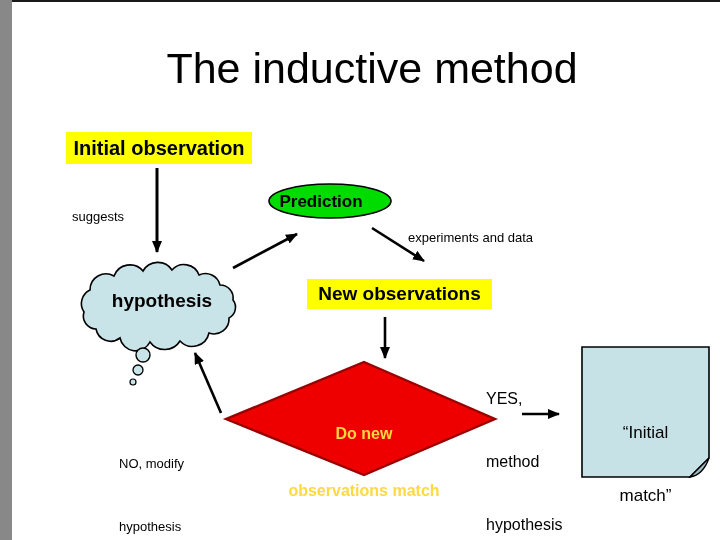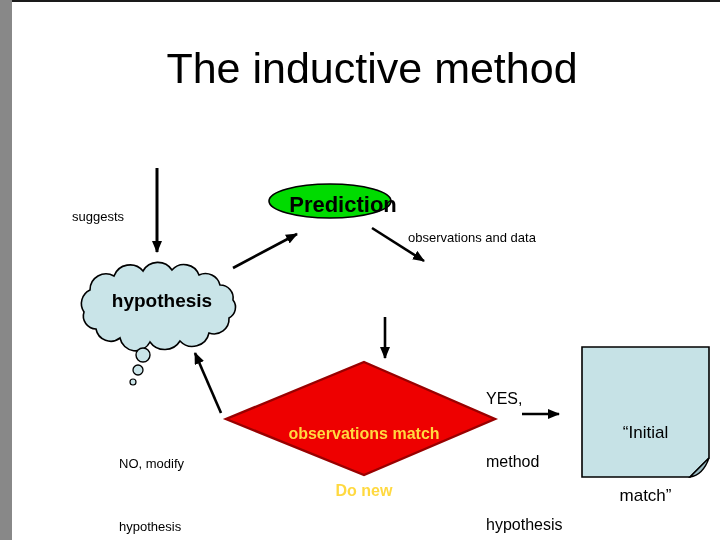--- a/index.html
+++ b/index.html
@@ -16,21 +16,21 @@
   }
   .hl{
     font-weight:bold;text-align:center;box-sizing:border-box;
   }
   .hl-initial{left:54px;top:130px;width:186px;height:32px;font-size:20px;line-height:32px;}
   .hl-newobs{left:295px;top:277px;width:185px;height:30px;font-size:19px;line-height:30px;}
   .lbl{font-size:13px;line-height:21px;}
   .lbl-suggests{left:60px;top:204px;}
   .lbl-generates{left:183px;top:223px;}
   .lbl-experiments{left:396px;top:225px;}
-  .lbl-prediction{left:270px;top:190px;width:122px;text-align:center;font-weight:bold;font-size:22px;}
+  .lbl-prediction{left:248px;top:190px;width:122px;text-align:center;font-weight:bold;font-size:17px;}
   .lbl-hypothesis{left:75px;top:288px;width:150px;text-align:center;font-weight:bold;font-size:19px;}
   .lbl-decision{left:242px;top:384px;width:220px;text-align:center;font-weight:bold;font-size:16px;line-height:19px;}
   .lbl-no{left:107px;top:409px;}
   .lbl-yes{left:474px;top:344px;font-size:16px;}
   .lbl-accepted{left:570px;top:378px;width:127px;text-align:center;font-size:17px;line-height:21px;}
 </style>
 </head>
 <body>
 
 <div id="slide">
@@ -71,34 +71,36 @@
     <circle cx="121" cy="380" r="3" stroke="#000" stroke-width="1.2" fill="#C9E4E8"></circle>
 
     <polygon points="352,360 483,417 352,473 214,417" stroke-width="2.4" fill="#EE0000" stroke="#990000"></polygon>
 
     <path stroke="#000" stroke-width="1.6" d="M570,345 L697,345 L697,456 L678,475 L570,475 Z" fill="#C6E2E6"></path>
     <path stroke="#000" stroke-width="1.4" d="M697,456 Q691,473 678,475 Z" fill="#9DBDC4"></path>
   </svg>
 
   <div class="txt title">The inductive method</div>
 
+  <div class="txt hl hl-initial" style="background-color: rgb(255, 255, 0);">Initial observation</div>
 
   <div class="txt lbl lbl-suggests">suggests</div>
 
   <div class="txt lbl-prediction">Prediction</div>
 
 
-  <div class="txt lbl lbl-experiments">observations and data</div>
+  <div class="txt lbl lbl-experiments">experiments and data</div>
 
+  <div class="txt hl hl-newobs" style="background-color: rgb(255, 255, 0);">New observations</div>
 
   <div class="txt lbl-hypothesis">hypothesis</div>
 
   <div class="txt lbl-decision" style="color: rgb(255, 217, 64);">
+    <div>Do new</div>
     <div>observations match</div>
-    <div>Do new</div>
     <div>predictions?</div>
   </div>
 
   <div class="txt lbl lbl-no">
     <div>NO, modify</div>
     <div>hypothesis</div>
   </div>
 
   <div class="txt lbl lbl-yes">
     <div>YES,</div>

